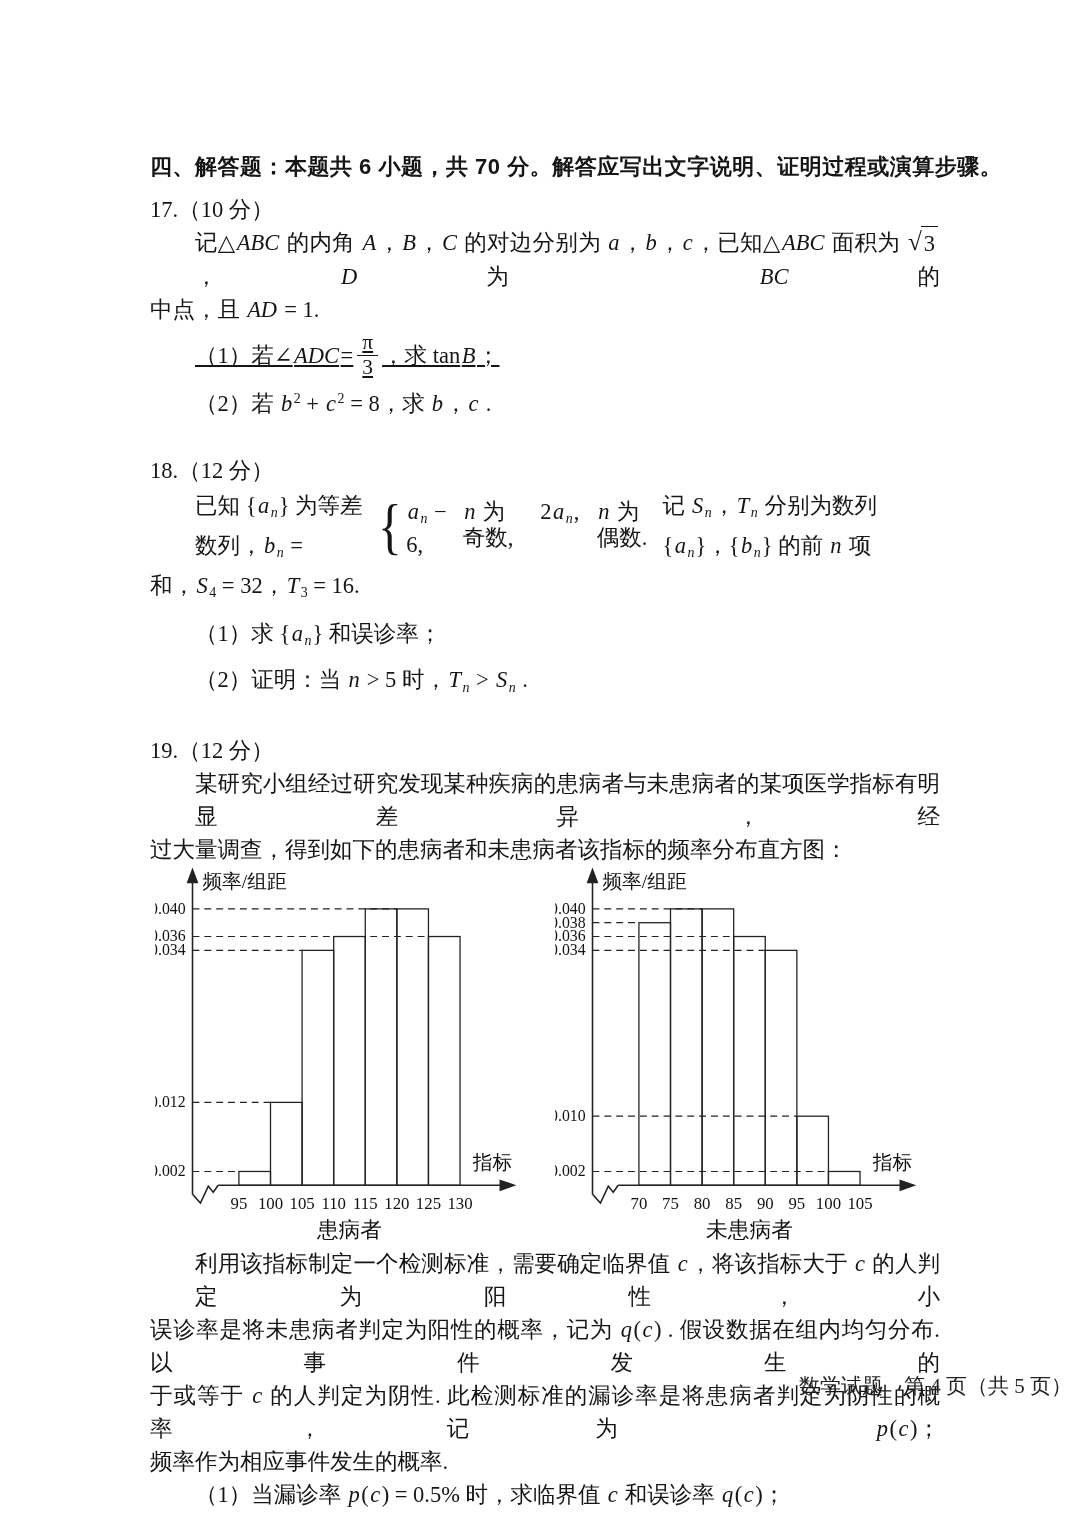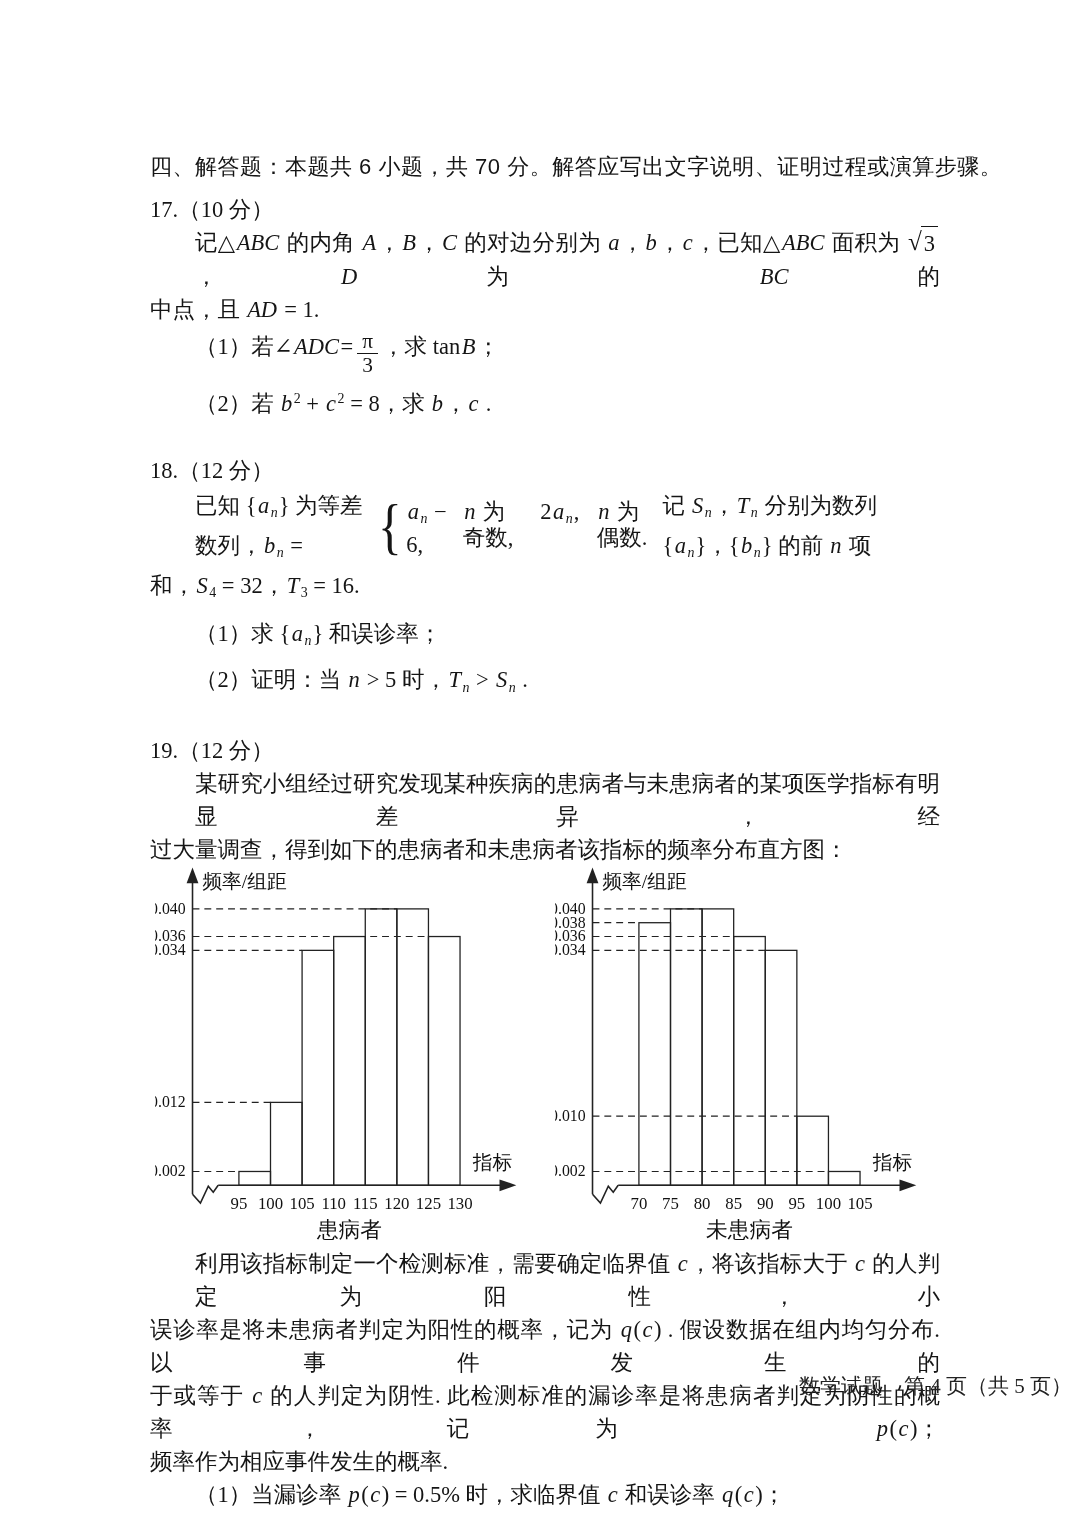--- a/index.html
+++ b/index.html
@@ -7,39 +7,39 @@
         color:#151515;font-family:"Liberation Serif","DejaVu Serif",serif;
         font-size:22.5px;line-height:33px;overflow:hidden;}
   .content{position:absolute;left:150px;top:150px;width:790px;}
   .line{white-space:nowrap;}
   .jline{white-space:normal;text-align:justify;text-align-last:justify;}
   .ind{padding-left:45px;}
   .bold-head{font-family:"Liberation Sans","DejaVu Sans",sans-serif;font-weight:bold;font-size:22px;letter-spacing:.5px;}
   .qnum{margin-top:10px;}
   
   .seg-t{}
-  .seg-b{font-weight:normal;}
+  .seg-b{font-weight:bold;}
   .seg-i{font-style:italic;padding:0 1.5px;}
   .seg-sub{font-style:italic;font-size:0.62em;vertical-align:-0.3em;padding-right:1px;}
   .seg-subn{font-size:0.62em;vertical-align:-0.3em;}
   .seg-sup{font-size:0.62em;vertical-align:0.55em;}
   .frac{display:inline-flex;flex-direction:column;text-align:center;vertical-align:middle;
         margin:0 4px;line-height:1.08;font-size:0.95em;}
   .fnum{display:block;padding:0 5px;}
   .fden{display:block;border-top:1.6px solid #151515;padding:0 5px;}
   .sqrt{display:inline-flex;align-items:flex-start;margin:0 2px;}
   .srad{font-size:1.12em;line-height:1.25;}
   .sbody{border-top:1.7px solid #151515;padding:0 3px;margin-left:-1px;}
   
   .cases-line{display:flex;align-items:center;margin-top:2px;min-height:66px;}
   .brace{font-size:62px;font-weight:400;line-height:1;transform:scaleX(.8);margin:0 1px 6px 2px;}
   .cases{display:flex;flex-direction:row;gap:18px;margin-right:6px;}
   .case-row{display:flex;line-height:26px;}
   .case-expr{width:88px;}
-  .mt-part1-17{margin-top:4px;display:flex;align-items:flex-start;min-height:50px;}
+  .mt-part1-17{margin-top:4px;display:flex;align-items:center;min-height:50px;text-decoration:underline;}
   .mt-part2-17{margin-top:2px;}
   .mt-q18{margin-top:34px;}
   .mt-q19{margin-top:30px;}
   .mt-sm{margin-top:8px;}
   .mt-xs{margin-top:6px;}
   .charts-row{display:flex;gap:15px;margin-left:5px;margin-top:-4px;}
   .charts-row svg{display:block;}
   .footer{position:absolute;left:0;right:8px;top:1370px;text-align:right;font-size:21px;color:#222;}
 </style>
 </head>

